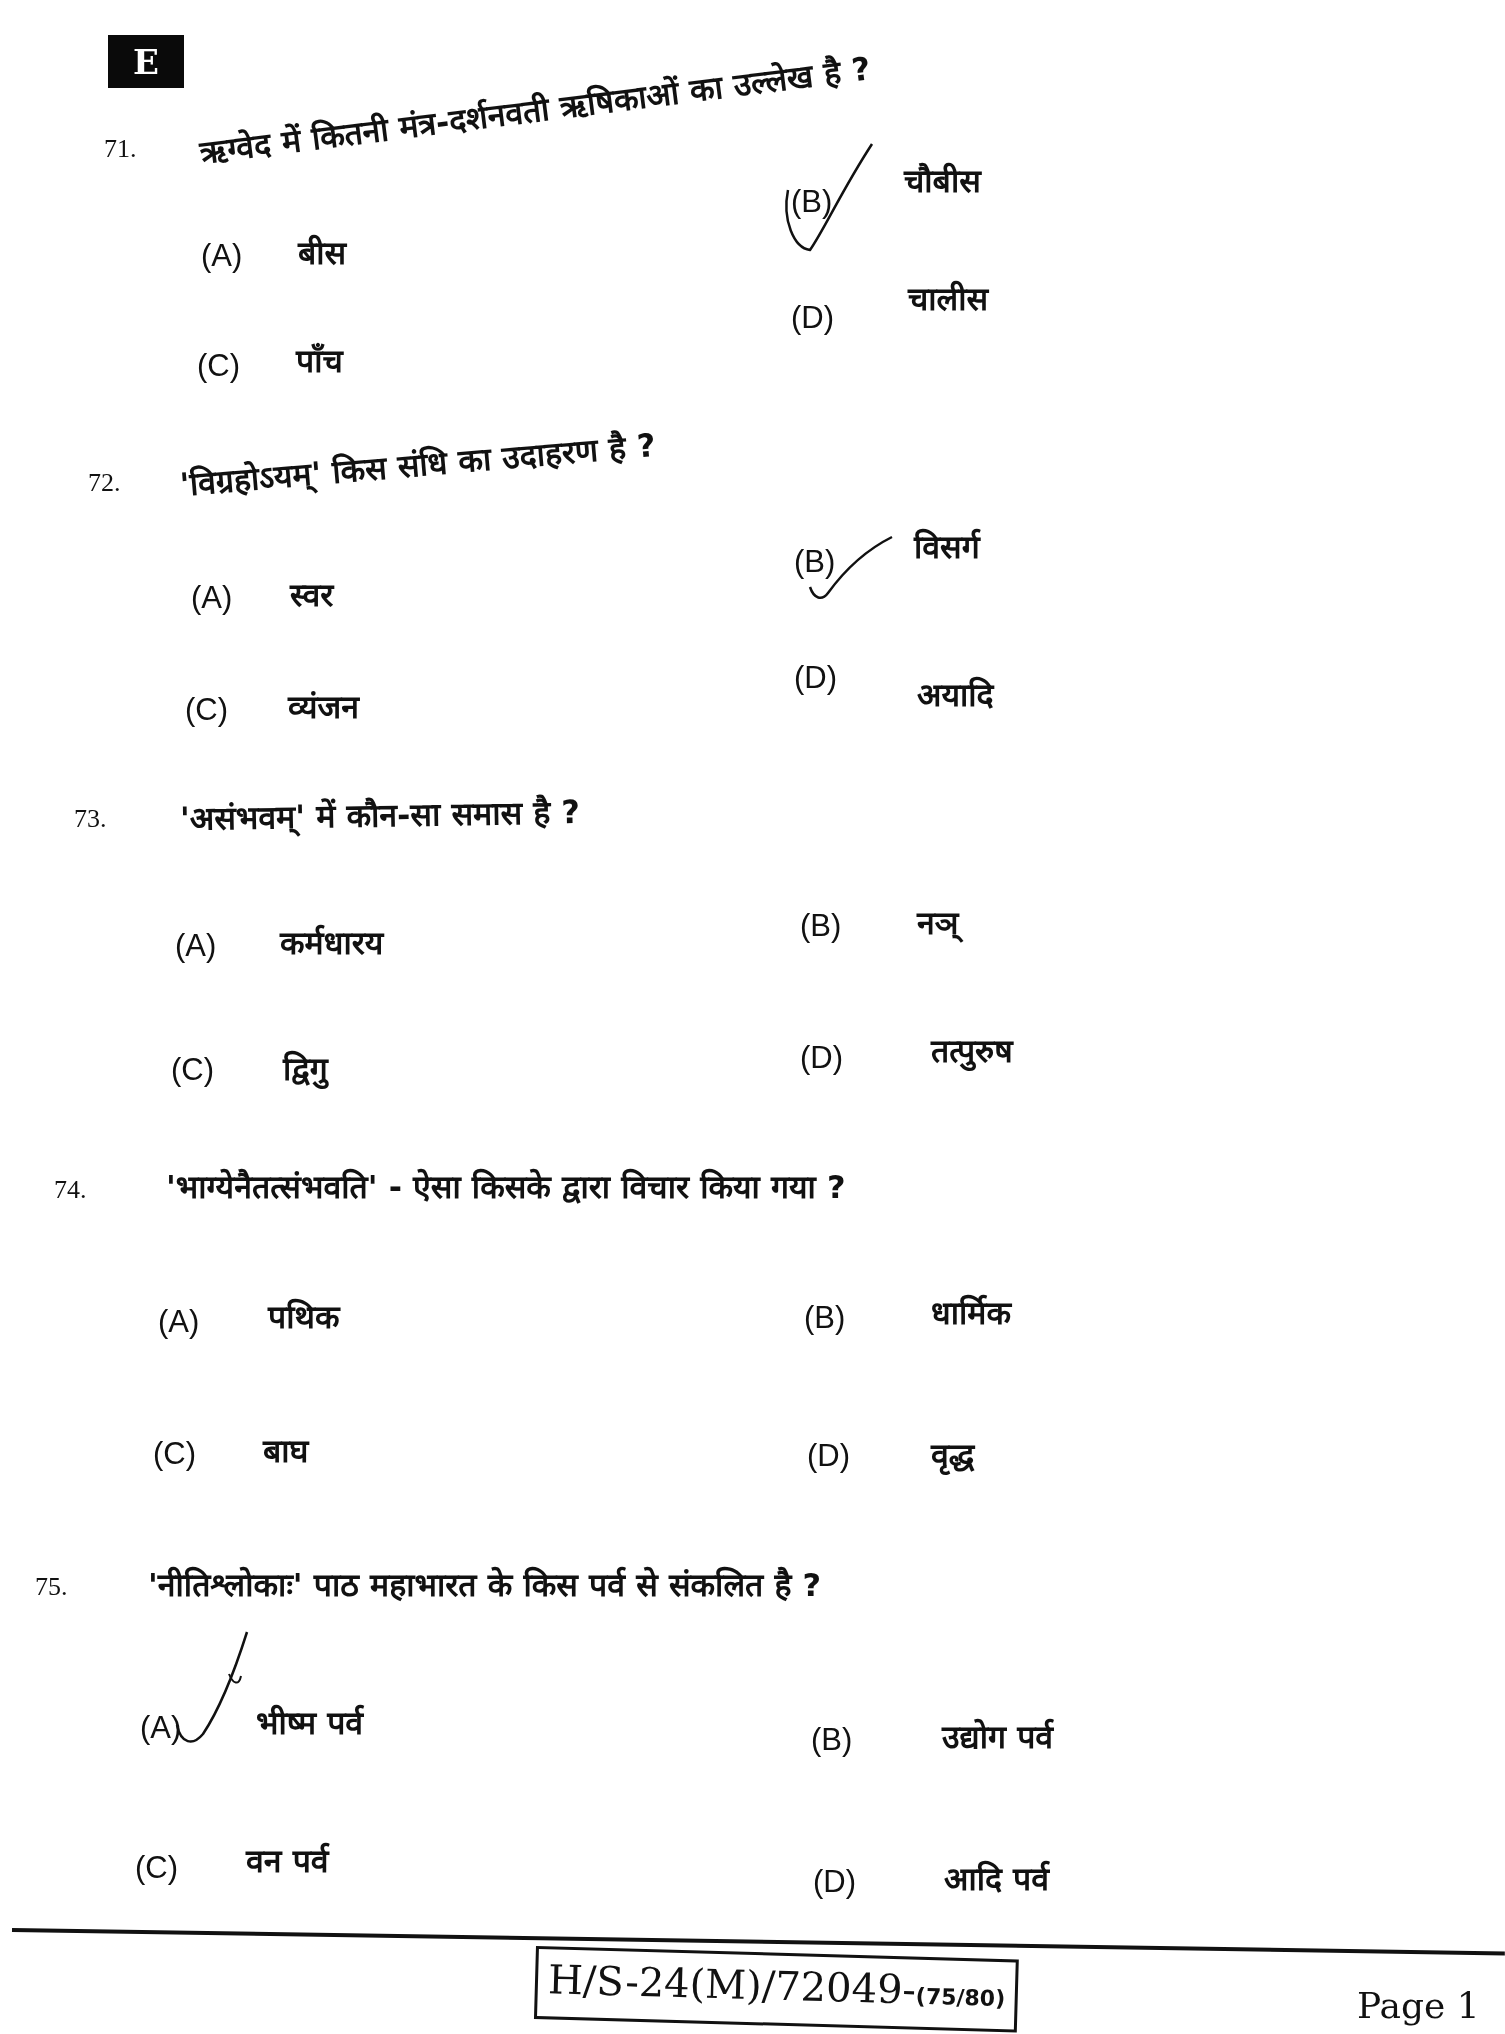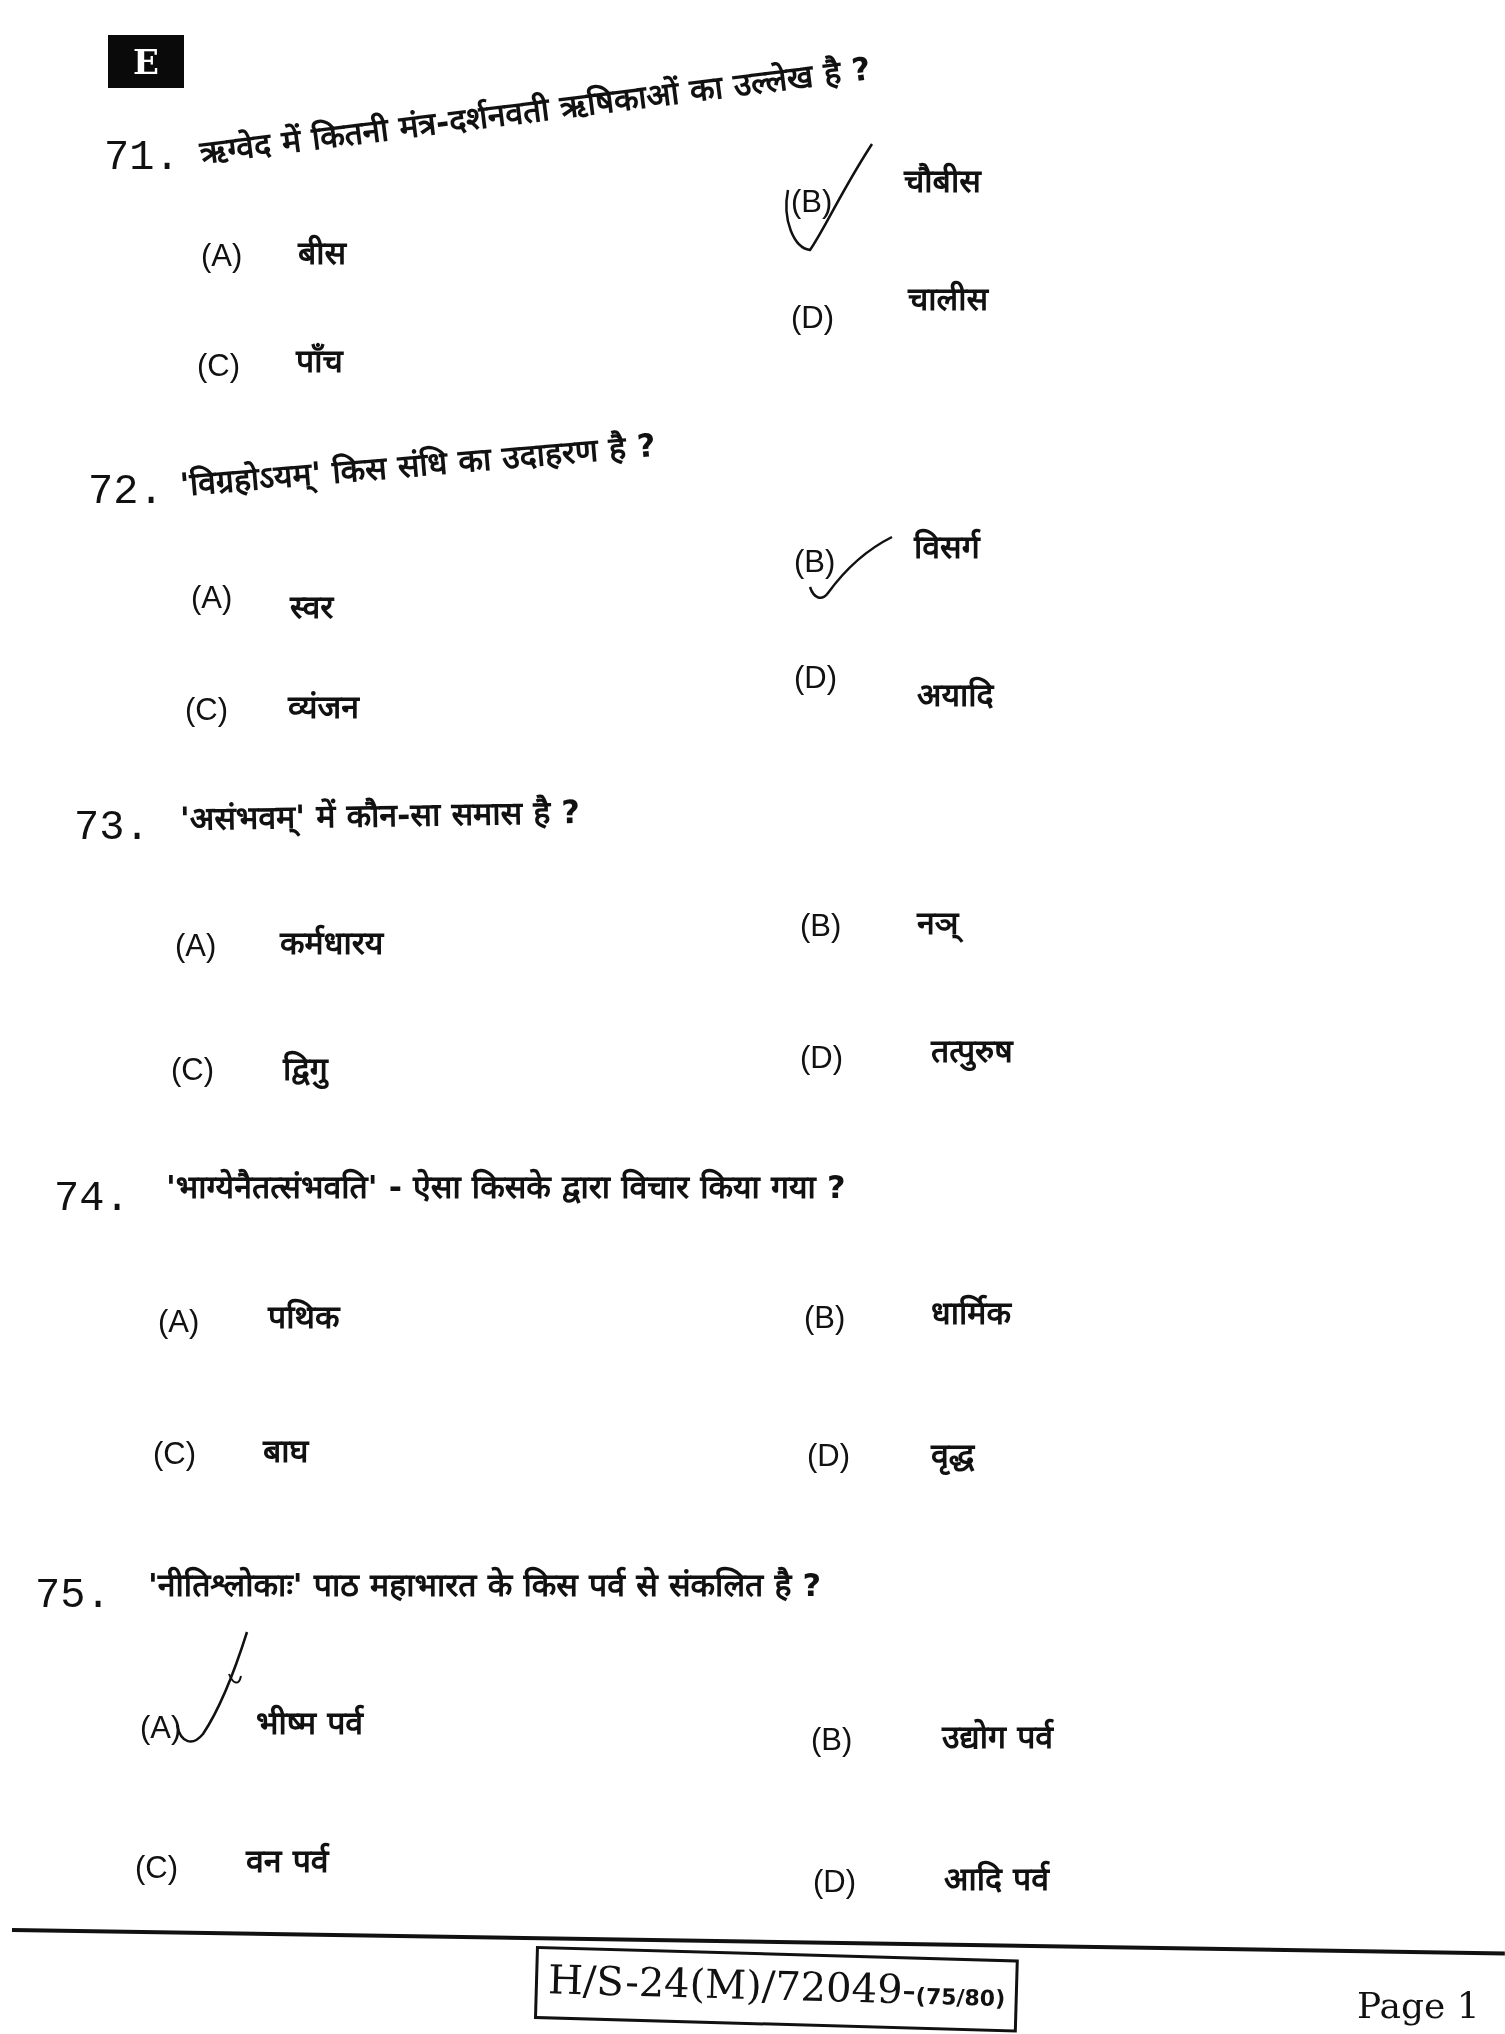--- a/index.html
+++ b/index.html
@@ -2,21 +2,21 @@
 <html><head>
 <meta charset="utf-8">
 <style>
   html, body { margin:0; padding:0; background:#ffffff; }
   body { width:1505px; height:2034px; position:relative; overflow:hidden;
          font-family:"DejaVu Sans", sans-serif; color:#111; }
   .abs { position:absolute; white-space:nowrap; }
   .badge { position:absolute; left:108px; top:35px; width:76px; height:53px; background:#0a0a0a;
            color:#fff; font-family:"DejaVu Serif", serif; font-weight:bold; font-size:34px;
            display:flex; align-items:center; justify-content:center; }
-  .qnum { font-family:Liberation Mono, monospace; font-size:42px; }
+  .qnum { font-family:Liberation Serif, serif; font-size:26px; }
   .qtext { font-size:32px; font-weight:bold; }
   .optlbl { font-family:"Liberation Sans", sans-serif; font-size:31px; }
   .opttxt { font-size:32px; font-weight:bold; }
   .tick { position:absolute; pointer-events:none; }
   .rule { position:absolute; background:#111; }
   .code-box { position:absolute; left:536px; top:1946px; border:3px solid #111; padding:0 10px;
               font-family:"DejaVu Serif", serif; font-size:40px; line-height:60px; transform:rotate(1.6deg);
               transform-origin:left top; background:#fff; }
   .code-small { font-family:"DejaVu Sans", sans-serif; font-weight:bold; font-size:22px; }
   .page-no { position:absolute; left:1357px; top:1985px; font-family:"DejaVu Serif", serif; font-size:36px; }
@@ -39,21 +39,21 @@
   <div class="abs optlbl" style="left:197px;top:348px;">(C)</div>
   <div class="abs opttxt" style="left:296px;top:338px;">पाँच</div>
   <div class="abs optlbl" style="left:791px;top:300px;">(D)</div>
   <div class="abs opttxt" style="left:908px;top:276px;">चालीस</div>
 </div>
 
 <div>
   <div class="abs qnum" style="left:88px;top:468px;">72.</div>
   <div class="abs qtext" style="left:180px;top:462px;transform:rotate(-4.8deg);transform-origin:left center;">'विग्रहोऽयम्' किस संधि का उदाहरण है ?</div>
   <div class="abs optlbl" style="left:191px;top:580px;">(A)</div>
-  <div class="abs opttxt" style="left:290px;top:572px;margin-top:12px;">स्वर</div>
+  <div class="abs opttxt" style="left:290px;top:572px;">स्वर</div>
   <div class="abs optlbl" style="left:794px;top:544px;">(B)</div>
   <div class="abs opttxt" style="left:914px;top:524px;">विसर्ग</div>
   <svg class="tick" style="left:808px;top:535px;" width="90" height="70">
     <path d="M2,52 C6,64 14,66 20,58 C36,36 56,16 84,2" fill="none" stroke="#111" stroke-width="2.5"></path>
   </svg>
   <div class="abs optlbl" style="left:185px;top:692px;">(C)</div>
   <div class="abs opttxt" style="left:288px;top:684px;">व्यंजन</div>
   <div class="abs optlbl" style="left:794px;top:660px;">(D)</div>
   <div class="abs opttxt" style="left:917px;top:642px;margin-top:30px;">अयादि</div>
 </div>

